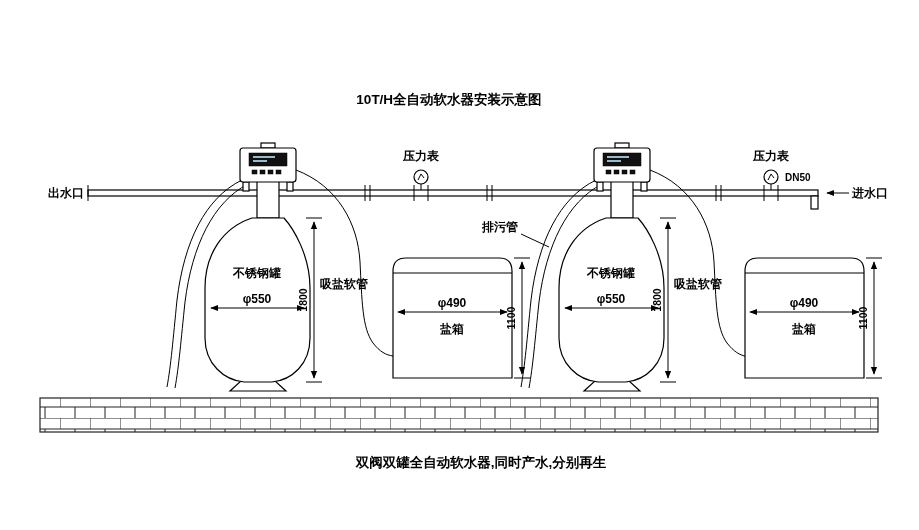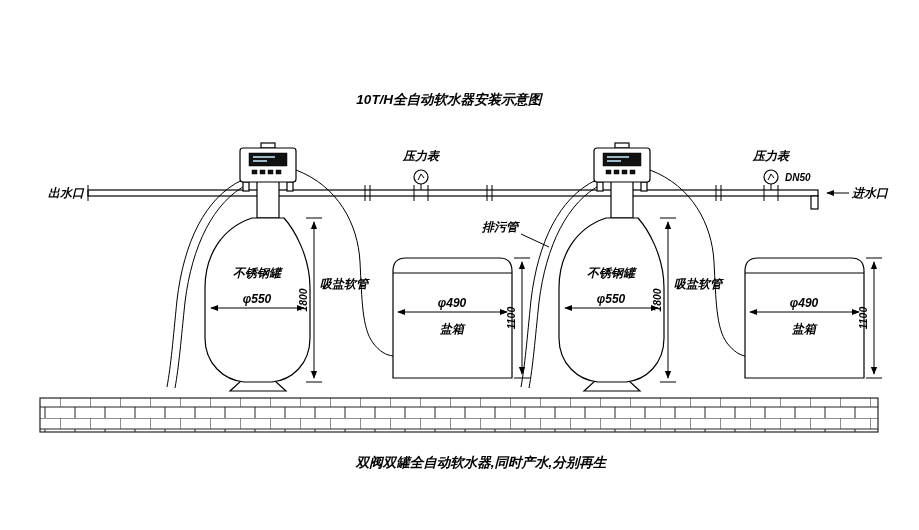--- a/index.html
+++ b/index.html
@@ -1,17 +1,17 @@
 <!DOCTYPE html>
 <html><head>
 <meta charset="utf-8">
 <style>
   html,body{margin:0;padding:0;background:#fff;}
   .stage{position:relative;width:919px;height:530px;background:#ffffff;overflow:hidden;
-         font-family:"Liberation Sans", sans-serif;font-style:italic;}
+         font-family:"Liberation Sans", sans-serif;}
   svg{position:absolute;left:0;top:0;}
   text{fill:#000;font-family:"Liberation Sans", sans-serif;}
   .lbl{font-size:12px;font-weight:bold;}
   .dim{font-size:10.5px;font-weight:bold;}
   .ttl{font-size:13.5px;font-weight:bold;}
   .sm{font-size:10px;font-weight:bold;}
   .ln{stroke:#000;stroke-width:1;fill:none;}
   .ol{stroke:#000;stroke-width:1.2;fill:#fff;}
   .dk{fill:#111;stroke:#000;stroke-width:.5;}
 </style>

